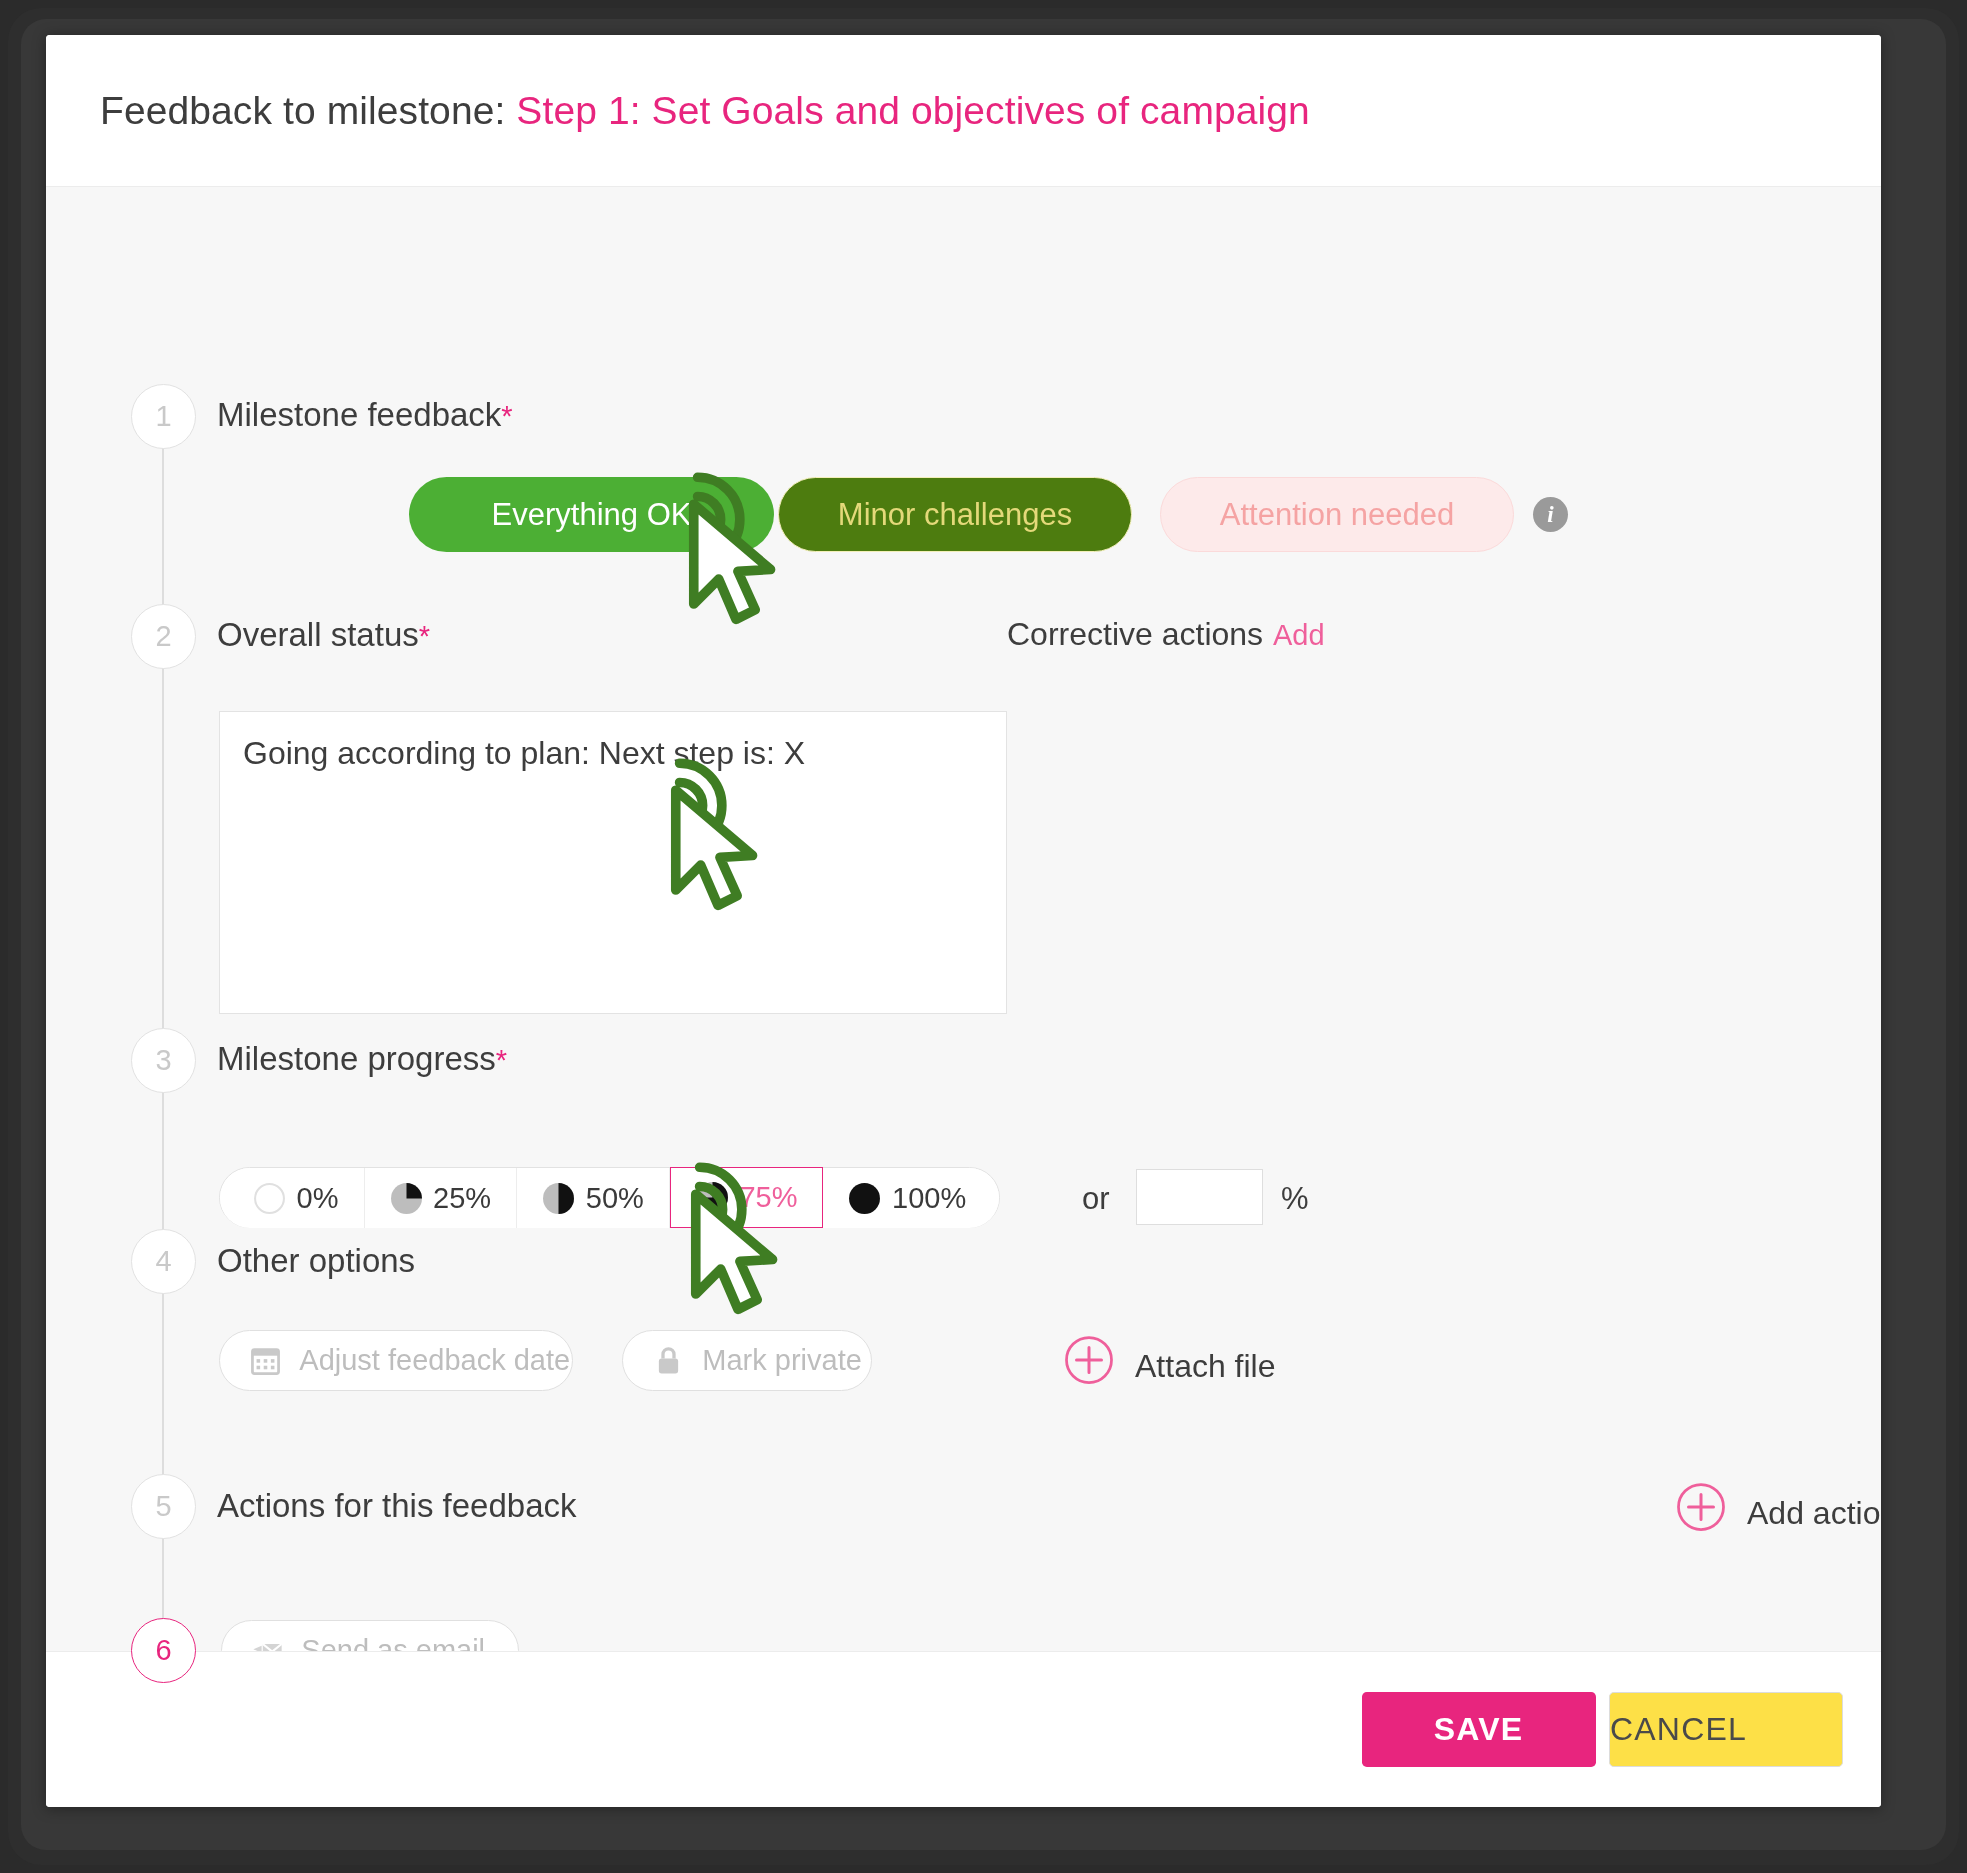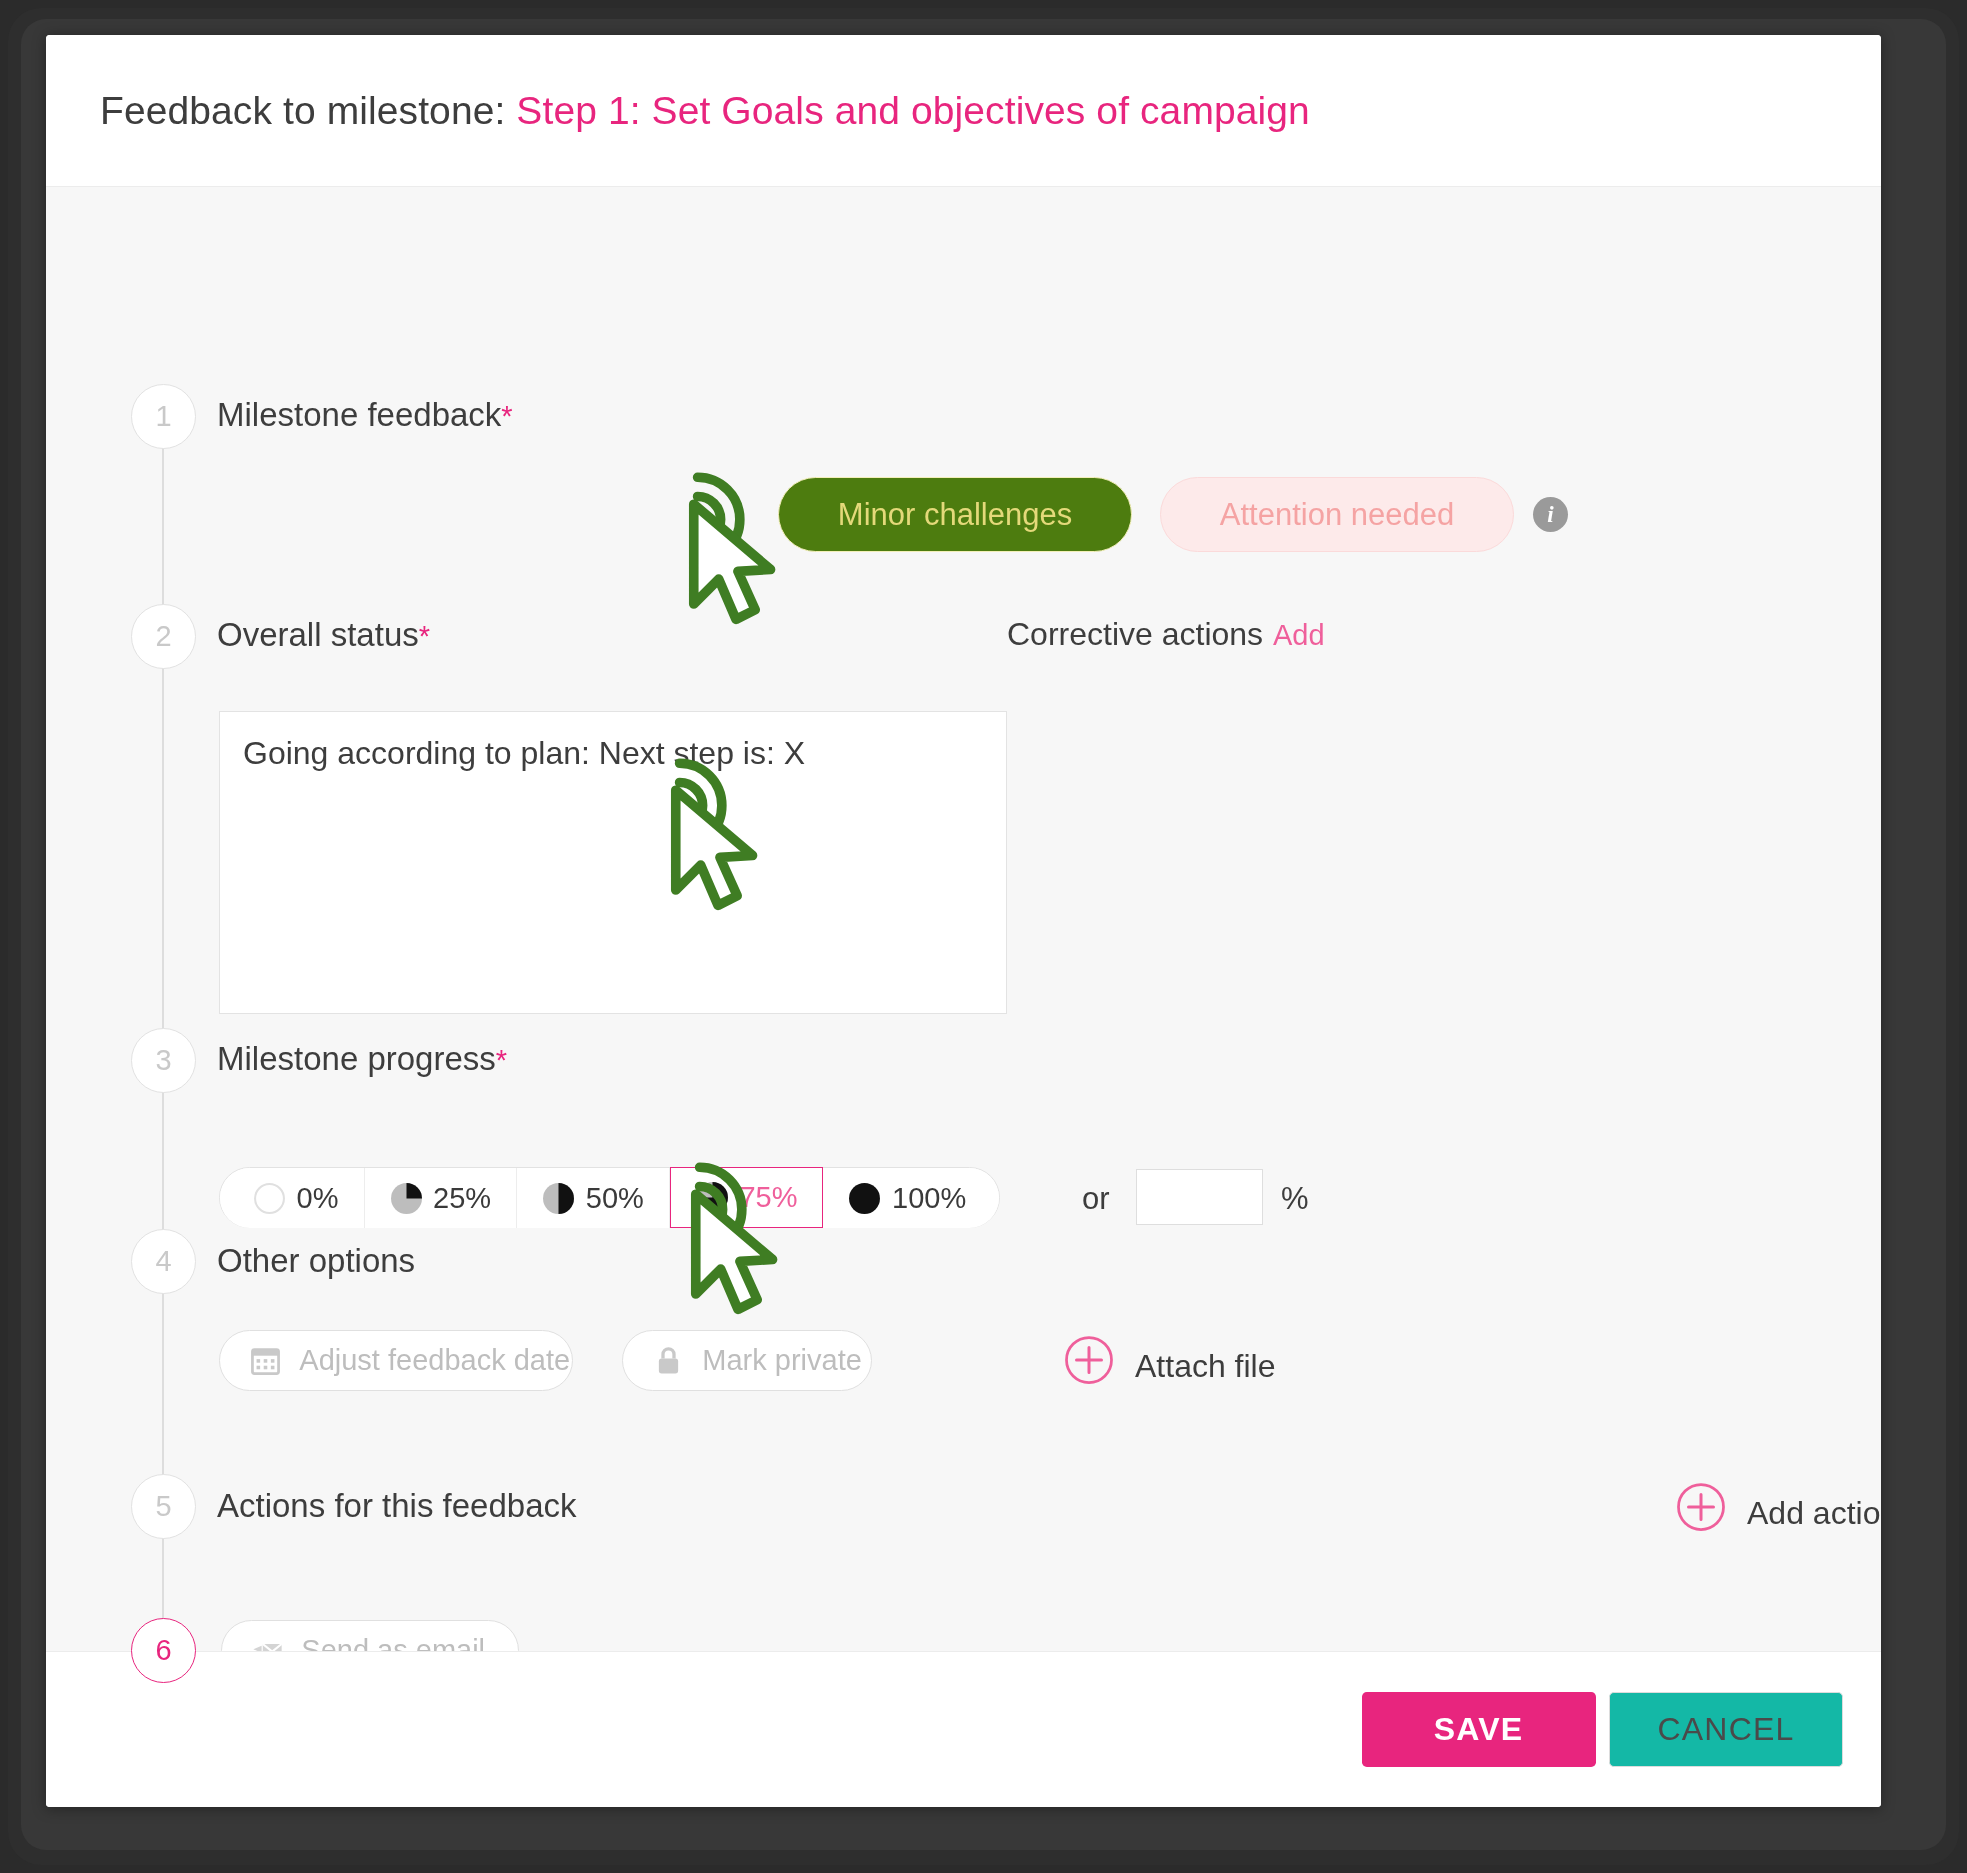--- a/index.html
+++ b/index.html
@@ -227,25 +227,25 @@
   .btn-save {
     width:234px; height:75px;
     background:#e8257e; color:#ffffff;
     border:none; border-radius:4.8px;
     font-size:32px; font-weight:bold; letter-spacing:1.2px;
     font-family:"Liberation Sans", sans-serif;
     display:flex;align-items:center;justify-content:center;
   }
   .btn-cancel {
     width:234px; height:75px;
-    background:#14b8a6; color:#4a4a4a;
+    background:#fde047; color:#4a4a4a;
     border:1px solid #dcdcdc; border-radius:4.8px;
     font-size:32px; letter-spacing:1.2px;
     font-family:"Liberation Sans", sans-serif;
-    display:flex;align-items:center;justify-content:center;
+    display:flex;align-items:center;justify-content:flex-start;
   }
 
   
   .cursor-mark { position:absolute; z-index:20; pointer-events:none; }
 </style>
 </head>
 <body>
 
 <div class="screen">
   <div class="frame"></div>
@@ -264,20 +264,23 @@
 
       <div class="rail"></div>
 
       <div class="step" style="top:197px;">
         <span>1</span>
       </div>
       <div class="section-label" style="top:209px;">
         <span>Milestone feedback</span><span class="req">*</span>
       </div>
 
+      <div class="pill pill-green" style="left:363px; top:290px; width:365px;">
+        <span>Everything OK</span>
+      </div>
       <div class="pill pill-yellow" style="left:732px; top:290px; width:354px;">
         <span>Minor challenges</span>
       </div>
       <div class="pill pill-red" style="left:1114px; top:290px; width:354px;">
         <span>Attention needed</span>
       </div>
       <div class="info-icon" style="left:1487px; top:310px;">
         <span>i</span>
       </div>
 

